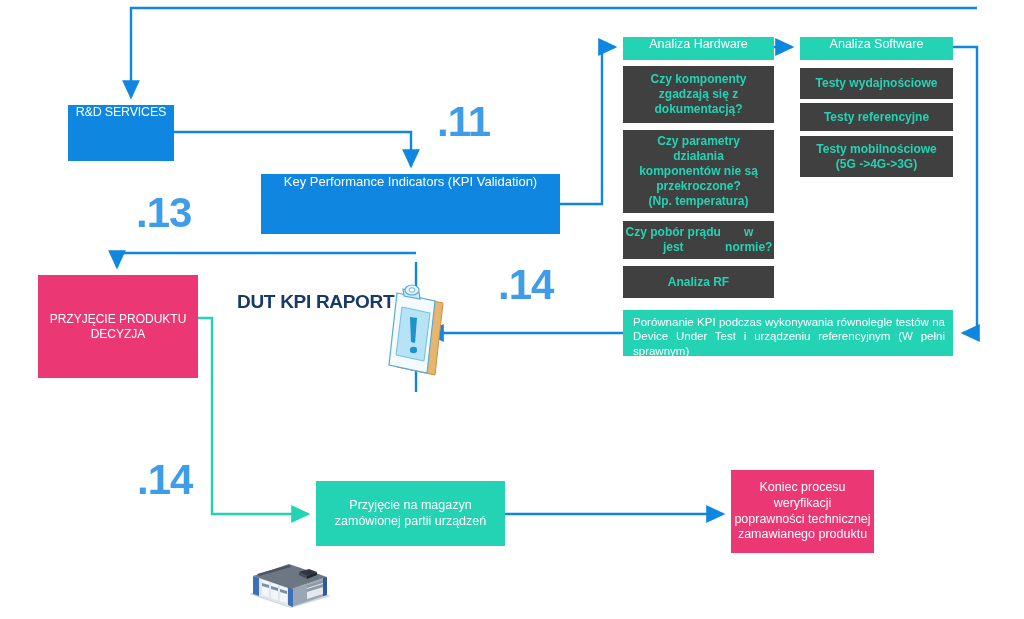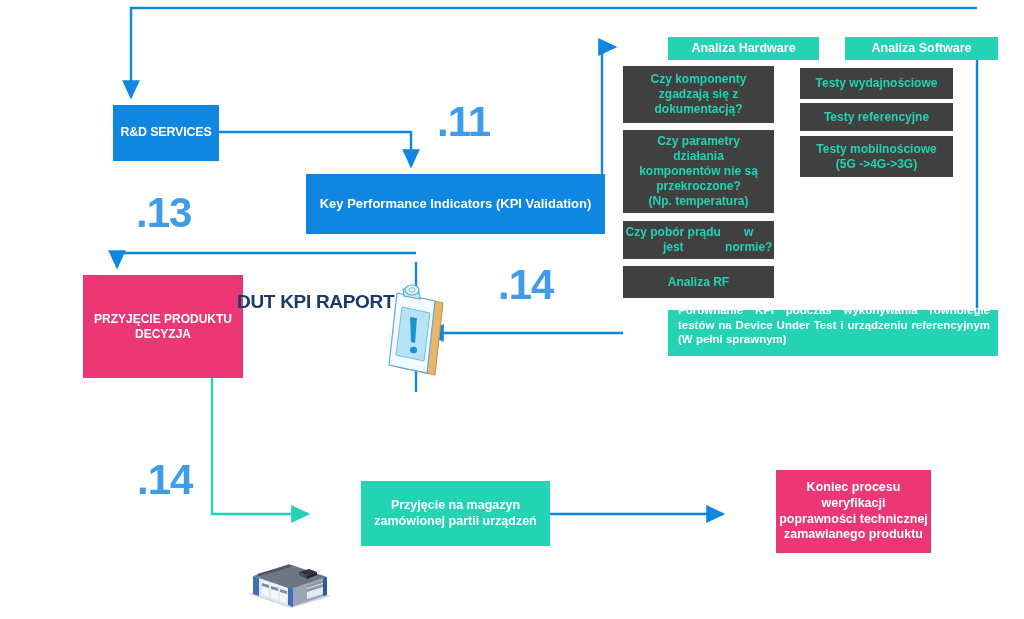--- a/index.html
+++ b/index.html
@@ -8,26 +8,25 @@
     background: #ffffff;
     font-family: "Liberation Sans", sans-serif;
     overflow: hidden;
   }
   #stage { position: relative; width: 1024px; height: 619px; }
 
   svg.wires { position: absolute; left: 0; top: 0; width: 1024px; height: 619px; pointer-events: none; }
 
   .node {
     position: absolute;
-    display: flex; align-items: center; justify-content: center;
+    display: flex; justify-content: center;
     text-align: center;
     color: #ffffff;
-    font-weight: bold;
+    font-weight: normal;
     line-height: 1.25;
-    margin-left: 45px;
   }
   .blue   { background: #0f86e0; }
   .pink   { background: #ec3775; }
   .teal   { background: #23d3b4; }
 
   .subbox {
     position: absolute;
     display: flex; align-items: center; justify-content: center;
     text-align: center;
     background: #404040;
@@ -96,21 +95,21 @@
 
   <div class="node blue" style="left:261px; top:174px; width:299px; height:60px; font-size:13px;">
     <span>Key Performance Indicators (KPI Validation)</span>
   </div>
 
   <div class="node pink" style="left:38px; top:275px; width:160px; height:103px; font-size:12px; flex-direction:column;">
     <span>PRZYJĘCIE PRODUKTU</span>
     <span>DECYZJA</span>
   </div>
 
-  <div class="node pink" style="left:731px; top:470px; width:155px; height:83px; font-size:12.5px; flex-direction:column;">
+  <div class="node pink" style="left:731px; top:470px; width:143px; height:83px; font-size:12.5px; flex-direction:column;">
     <span>Koniec procesu weryfikacji</span>
     <span>poprawności technicznej</span>
     <span>zamawianego produktu</span>
   </div>
 
   <div class="node teal" style="left:316px; top:481px; width:189px; height:65px; font-size:12.5px; flex-direction:column;">
     <span>Przyjęcie na magazyn</span>
     <span>zamówionej partii urządzeń</span>
   </div>
 

